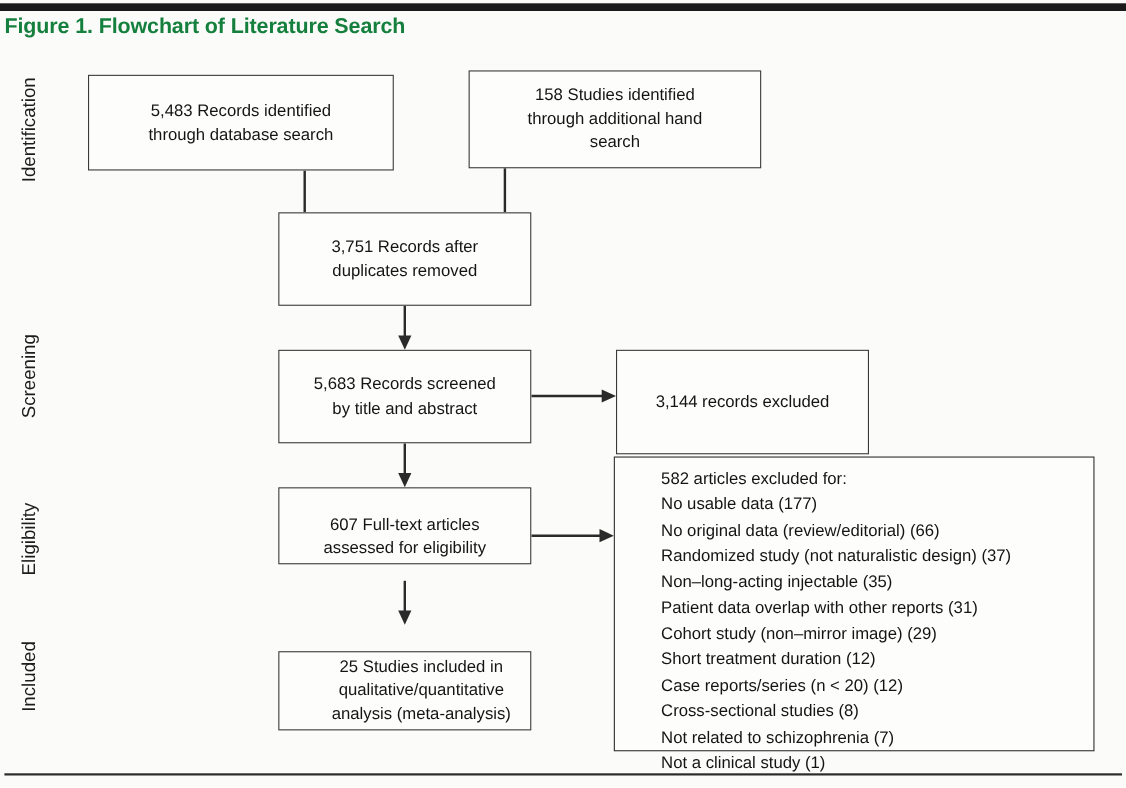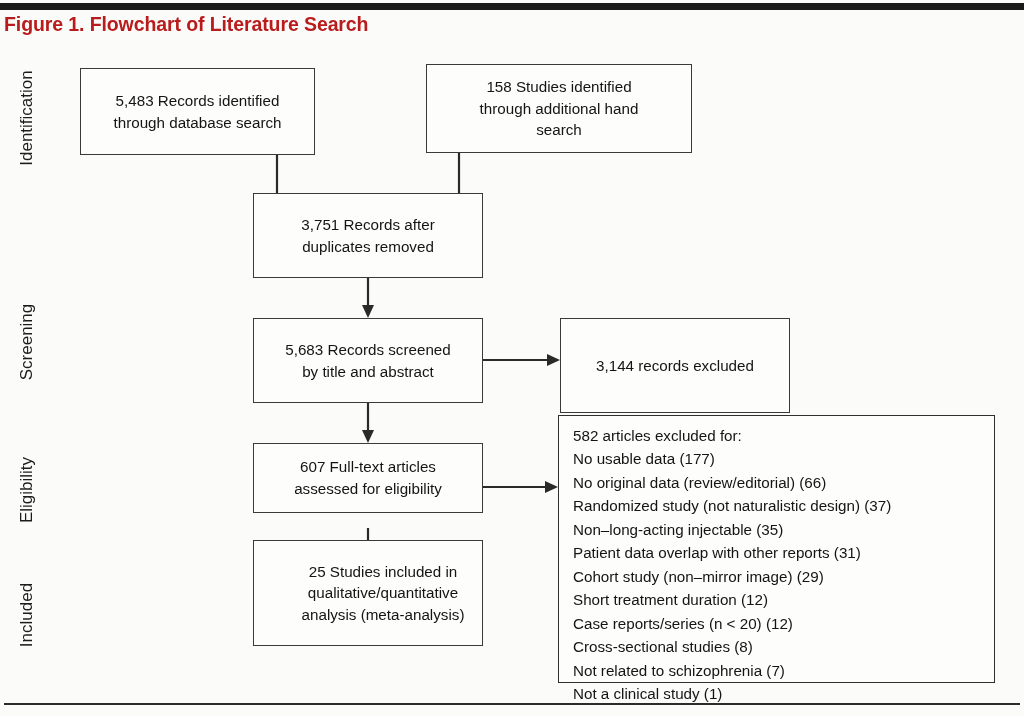--- a/index.html
+++ b/index.html
@@ -34,21 +34,21 @@
     height: 2px;
     background: #2b2b2b;
   }
   
   .fig-title {
     position: absolute;
     left: 4px;
     top: 13px;
     font-size: 19.5px;
     font-weight: bold;
-    color: #b91c1c;
+    color: #15803d;
     letter-spacing: -0.1px;
     white-space: nowrap;
   }
   
   .stage-label {
     position: absolute;
     font-size: 17px;
     color: #1c1c1c;
     transform-origin: 0 0;
     transform: rotate(-90deg);
@@ -80,20 +80,21 @@
     border: 1.6px solid #2f2f2f;
     background: #fdfdfb;
     padding: 8px 10px 8px 14px;
     font-size: 15.2px;
     color: #141414;
     line-height: 1.545;
     text-align: left;
   }
   .list-box .excl-line {
     white-space: nowrap;
+    margin-left: 28px;
   }
   
   #connectors {
     position: absolute;
     left: 0;
     top: 0;
     width: 1024px;
     height: 716px;
     pointer-events: none;
   }
@@ -136,21 +137,21 @@
     <line x1="368" y1="403" x2="368" y2="433"></line>
     <polygon points="368,443 362,430 374,430"></polygon>
 
     <line x1="483" y1="487" x2="548" y2="487"></line>
     <polygon points="558,487 545,481 545,493"></polygon>
 
     <line x1="368" y1="528" x2="368" y2="558"></line>
     <polygon points="368,568 362,555 374,555"></polygon>
   </svg>
 
-  <div class="flow-box" style="left:80px; top:68px; width:235px; height:87px;">
+  <div class="flow-box" style="left:80px; top:68px; width:278px; height:87px;">
     <span>
       <span>5,483 Records identified</span>
       <span>through database search</span>
     </span>
   </div>
 
   <div class="flow-box" style="left:426px; top:64px; width:266px; height:89px;">
     <span>
       <span>158 Studies identified</span>
       <span>through additional hand</span>
@@ -171,28 +172,28 @@
       <span>by title and abstract</span>
     </span>
   </div>
 
   <div class="flow-box" style="left:560px; top:318px; width:230px; height:95px;">
     <span>
       <span>3,144 records excluded</span>
     </span>
   </div>
 
-  <div class="flow-box" style="left:253px; top:443px; width:230px; height:70px;">
+  <div class="flow-box" style="left:253px; top:443px; width:230px; height:70px;align-items:flex-end;">
     <span>
       <span>607 Full-text articles</span>
       <span>assessed for eligibility</span>
     </span>
   </div>
 
-  <div class="flow-box" style="left:253px; top:540px; width:230px; height:106px;padding-left:38px;">
+  <div class="flow-box" style="left:253px; top:592px; width:230px; height:72px;padding-left:38px;">
     <span>
       <span>25 Studies included in</span>
       <span>qualitative/quantitative</span>
       <span>analysis (meta-analysis)</span>
     </span>
   </div>
 
   <div class="list-box" style="left:558px; top:415px; width:437px; height:268px;">
     <div class="excl-line">582 articles excluded for:</div>
     <div class="excl-line">No usable data (177)</div>

